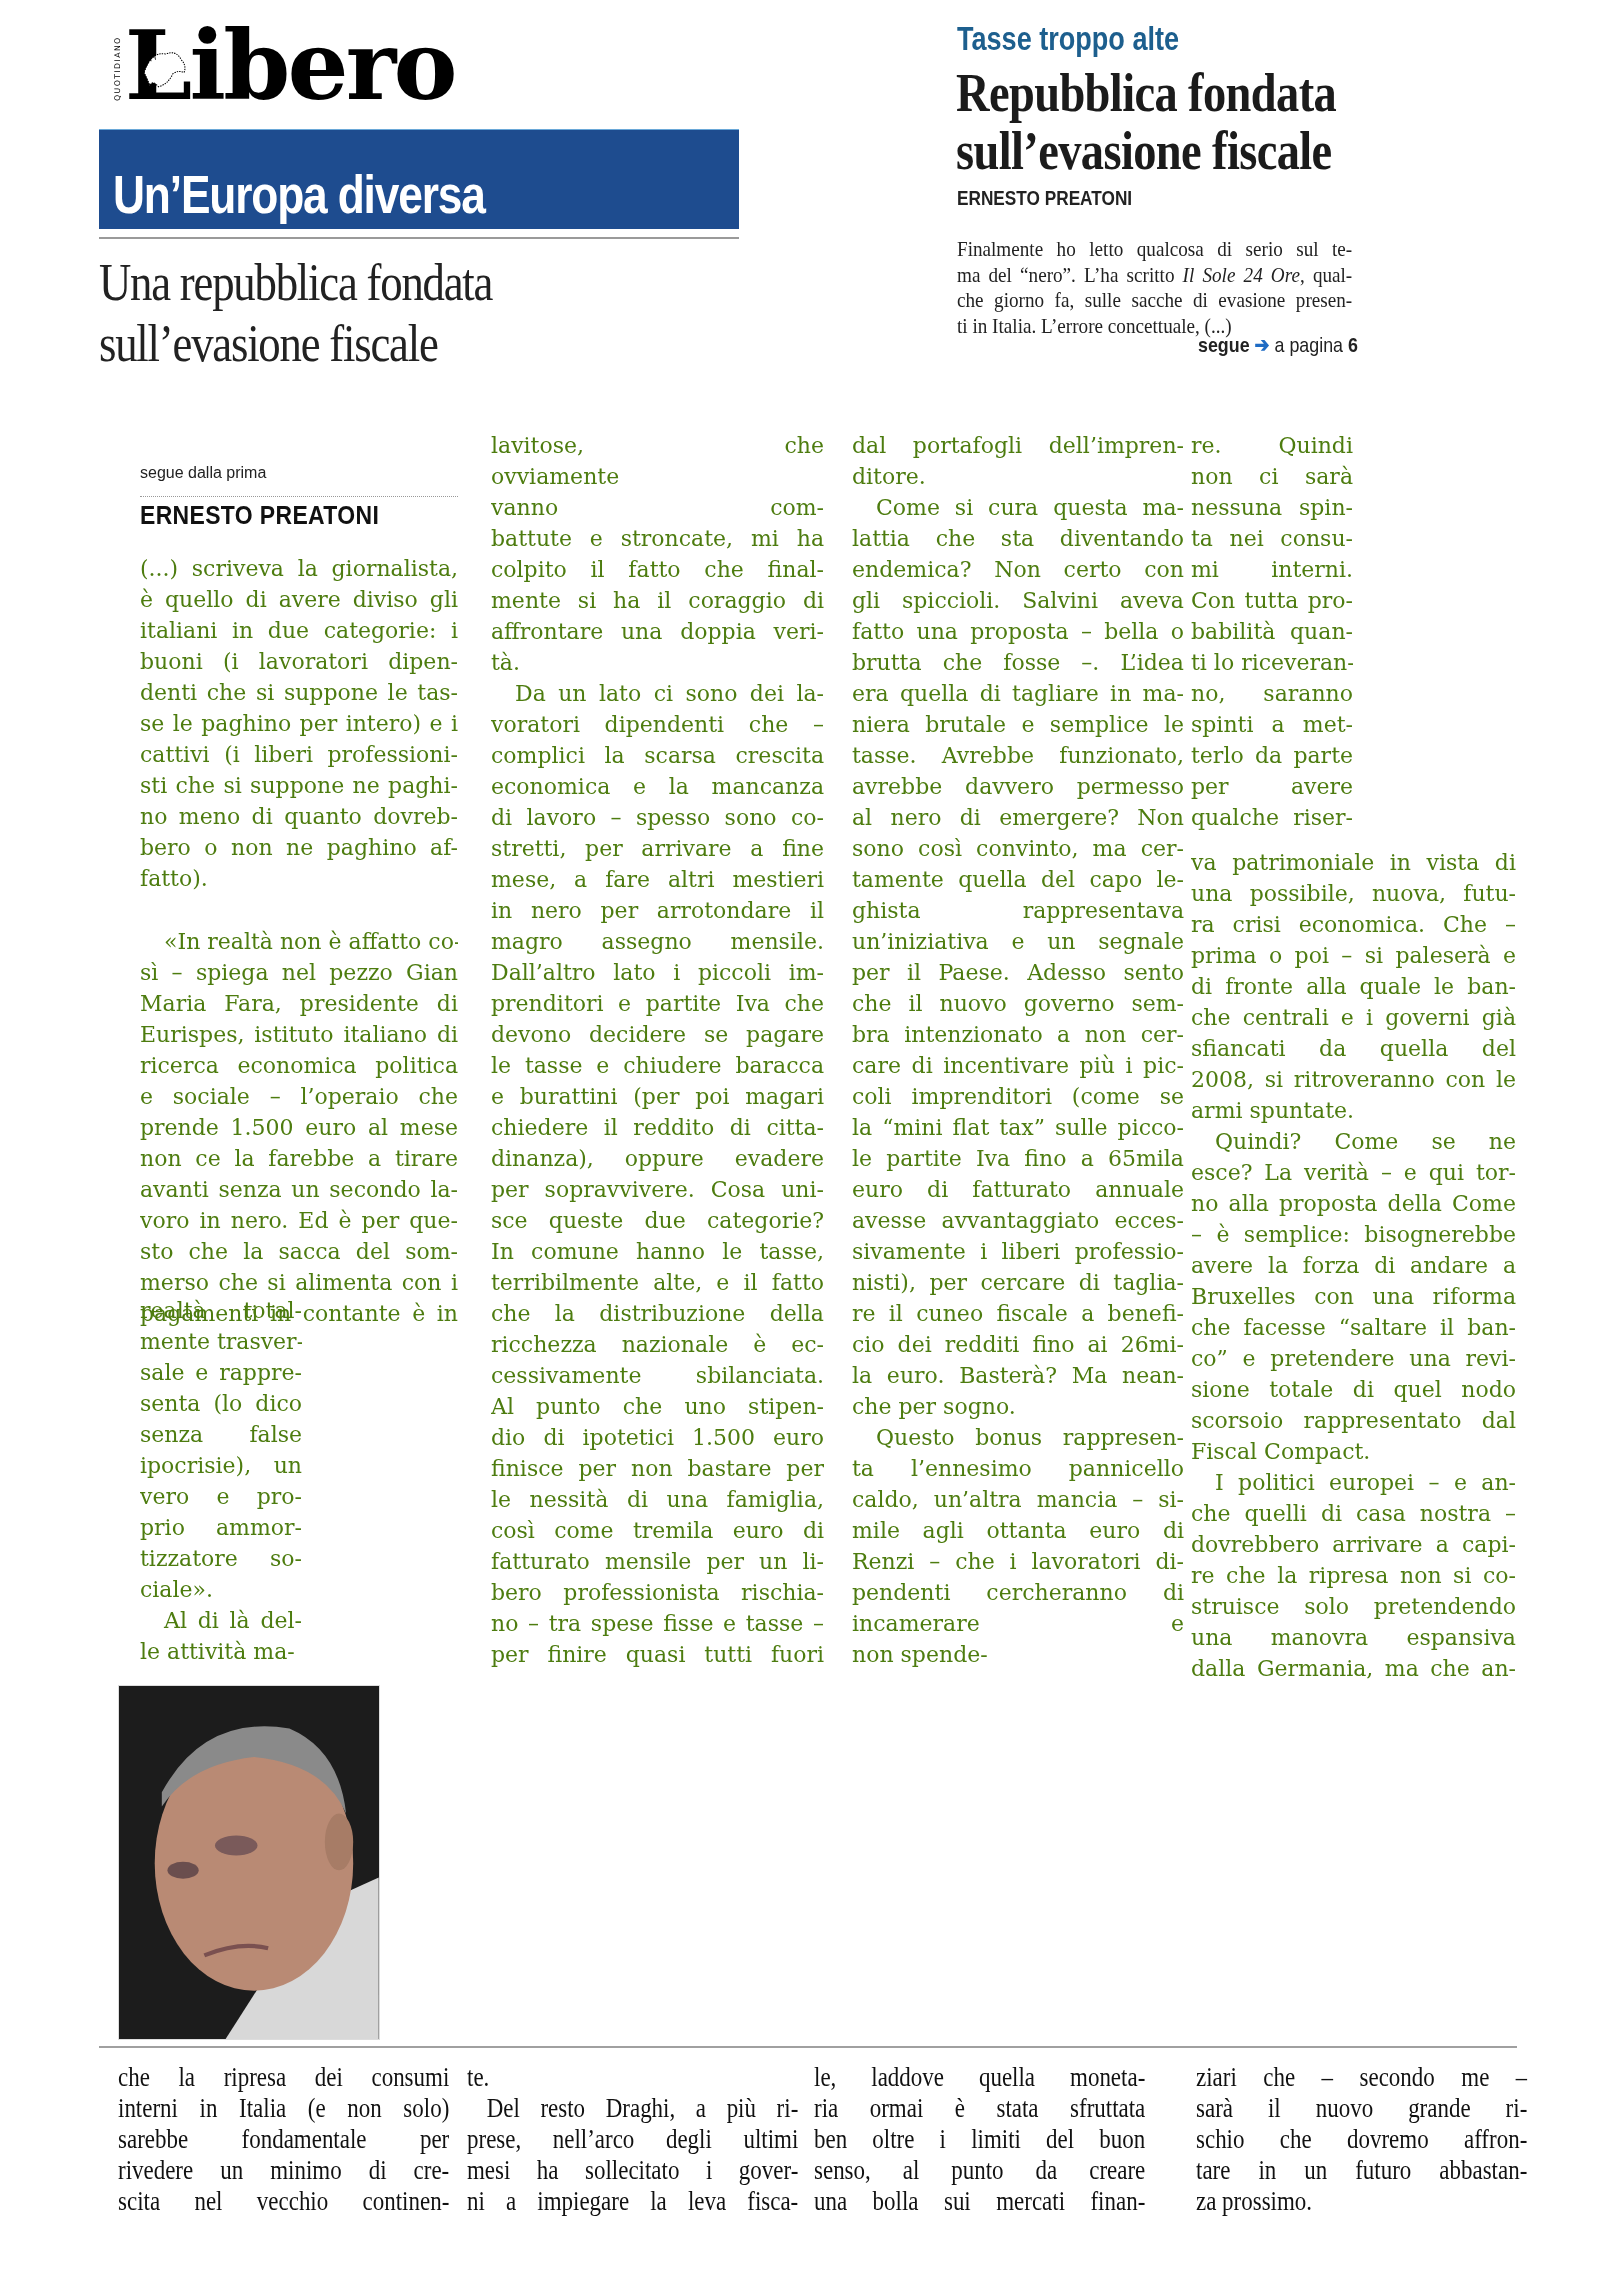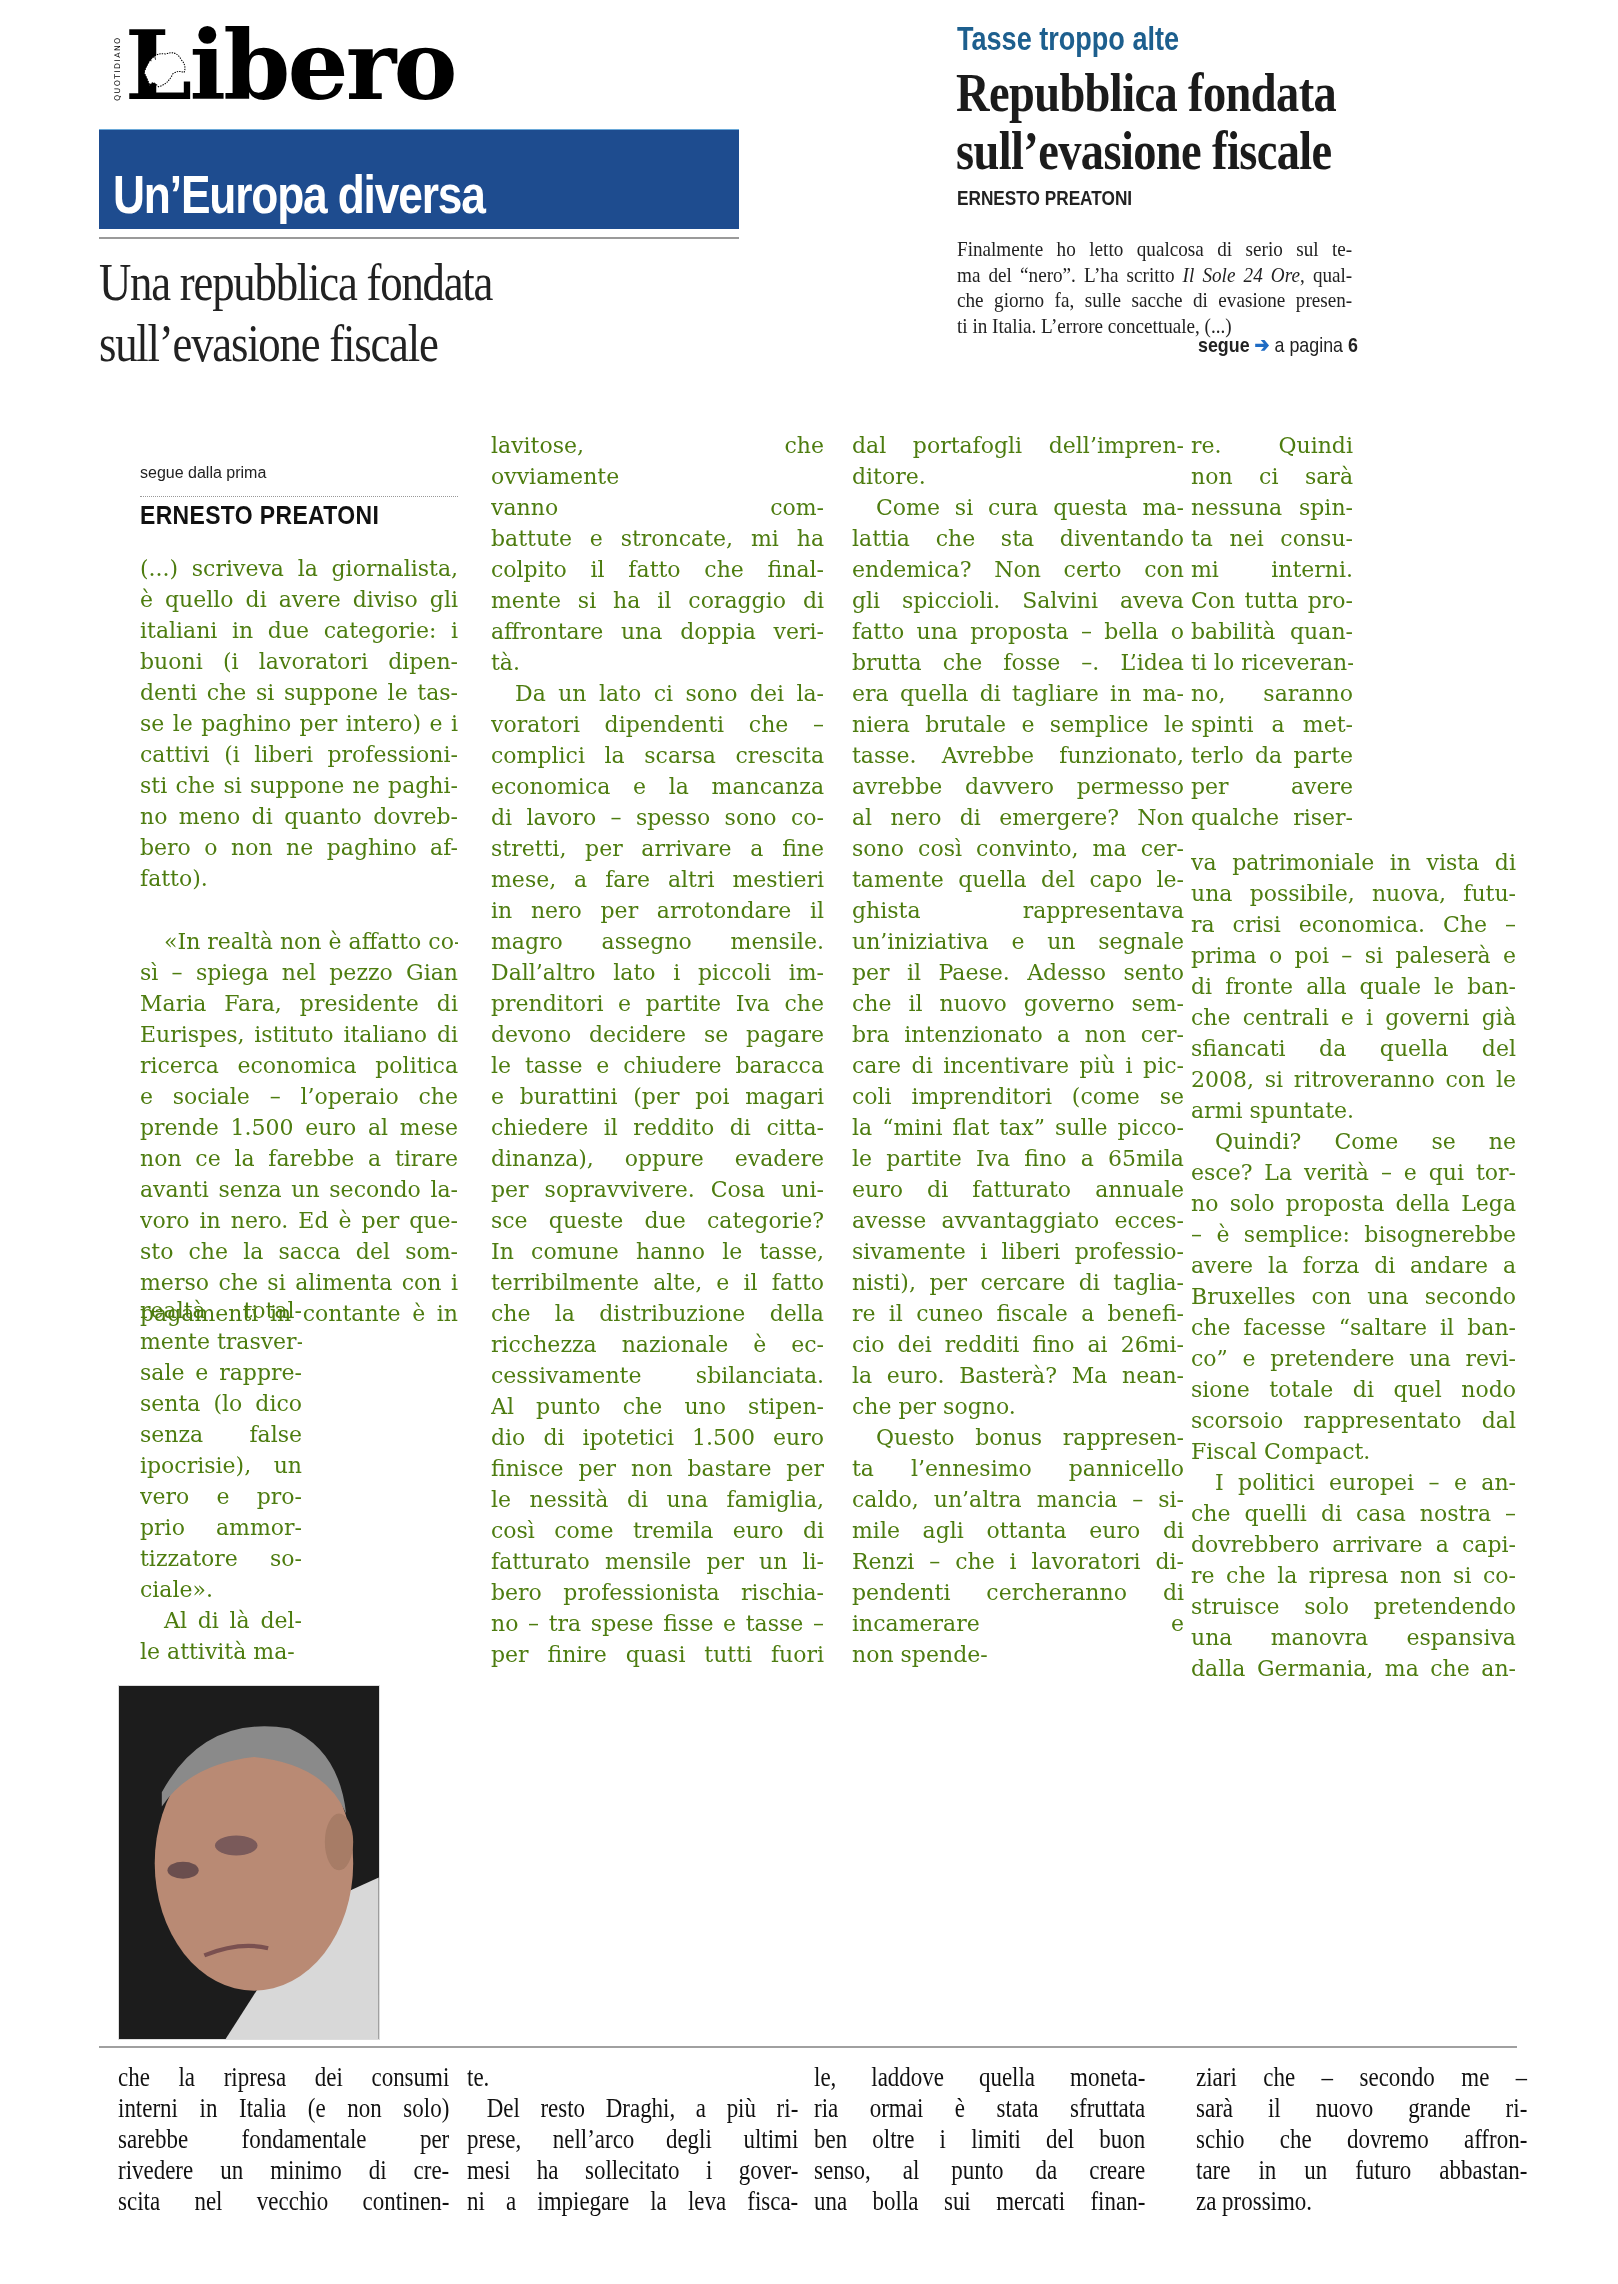--- a/index.html
+++ b/index.html
@@ -238,24 +238,24 @@
     <span class="line">una possibile, nuova, futu-</span>
     <span class="line">ra crisi economica. Che –</span>
     <span class="line">prima o poi – si paleserà e</span>
     <span class="line">di fronte alla quale le ban-</span>
     <span class="line">che centrali e i governi già</span>
     <span class="line">sfiancati da quella del</span>
     <span class="line">2008, si ritroveranno con le</span>
     <span class="line last">armi spuntate.</span>
     <span class="line" style="text-indent: 24px;">Quindi? Come se ne</span>
     <span class="line">esce? La verità – e qui tor-</span>
-    <span class="line">no solo proposta della Lega</span>
+    <span class="line">no alla proposta della Come</span>
     <span class="line">– è semplice: bisognerebbe</span>
     <span class="line">avere la forza di andare a</span>
-    <span class="line">Bruxelles con una secondo</span>
+    <span class="line">Bruxelles con una riforma</span>
     <span class="line">che facesse “saltare il ban-</span>
     <span class="line">co” e pretendere una revi-</span>
     <span class="line">sione totale di quel nodo</span>
     <span class="line">scorsoio rappresentato dal</span>
     <span class="line last">Fiscal Compact.</span>
     <span class="line" style="text-indent: 24px;">I politici europei – e an-</span>
     <span class="line">che quelli di casa nostra –</span>
     <span class="line">dovrebbero arrivare a capi-</span>
     <span class="line">re che la ripresa non si co-</span>
     <span class="line">struisce solo pretendendo</span>

